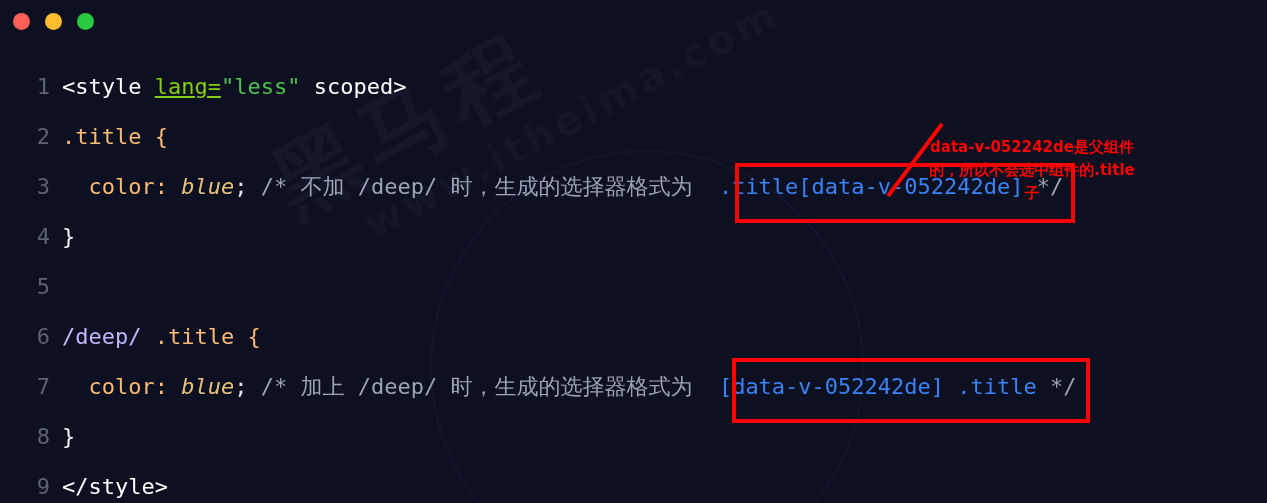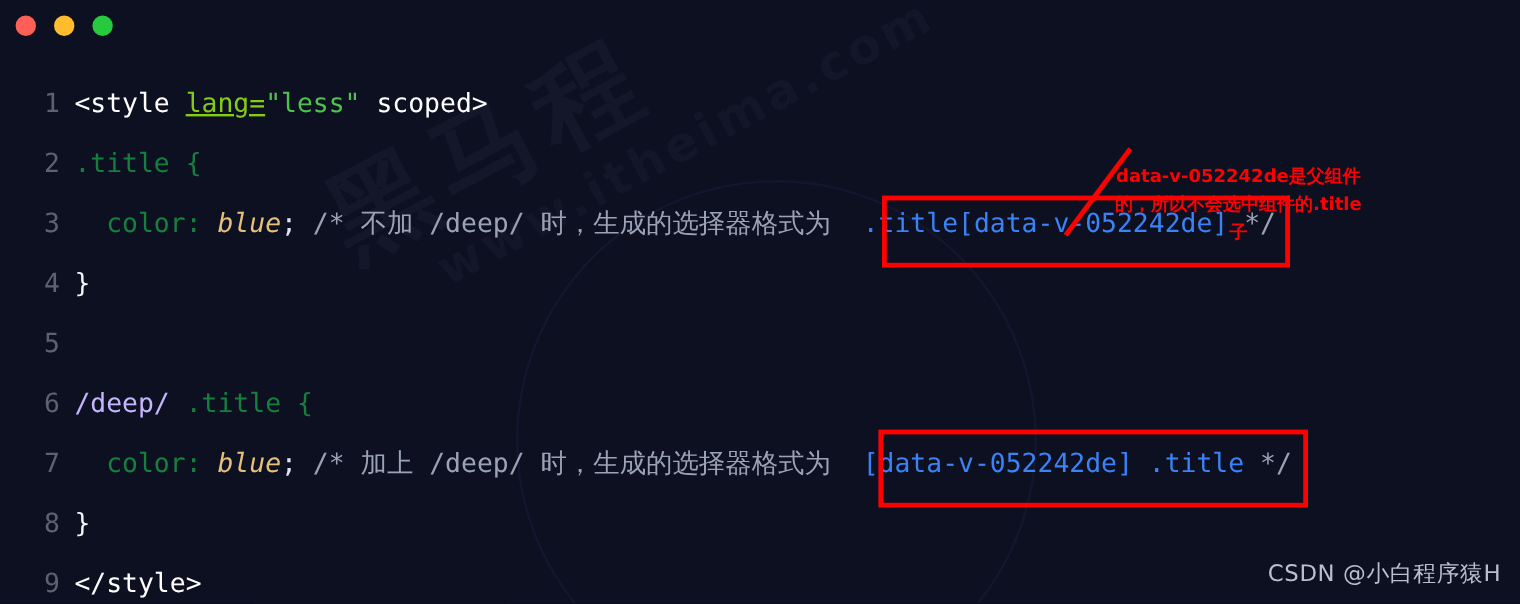--- a/index.html
+++ b/index.html
@@ -94,21 +94,21 @@
     color: #5c6370;
   }
   .lt {
     position: absolute;
     left: 62px;
     color: #dfe3ec;
   }
   .tag      { color: #ffffff; }
   .attr     { color: #84cc16; text-decoration: underline; }
   .str      { color: #4ec24e; }
-  .prop     { color: #15803d; }
+  .prop     { color: #fdba74; }
   .val      { color: #e6c07b; font-style: italic; }
   .punc     { color: #dfe3ec; }
   .comment  { color: #9aa3b5; text-align: center; }
   .boxed    { color: #3b82f6; }
   .deep     { color: #c4b5fd; }
   .brace    { color: #f2f4f8; }
 
   
   .redbox {
     position: absolute;
@@ -177,15 +177,14 @@
 
   <div class="redbox" id="redbox-1"></div>
   <div class="redbox" id="redbox-2"></div>
 
   <svg class="pointer-line" viewBox="0 0 70 80">
     <line x1="62" y1="4" x2="8" y2="76" stroke="#ff0000" stroke-width="4"></line>
   </svg>
 
   <div class="annotation">data-v-052242de是父组件的，所以不会选中组件的.title子</div>
 
-  <div class="csdn-watermark">CSDN @小白程序猿H</div>
 
 </div>
 
 </body></html>

